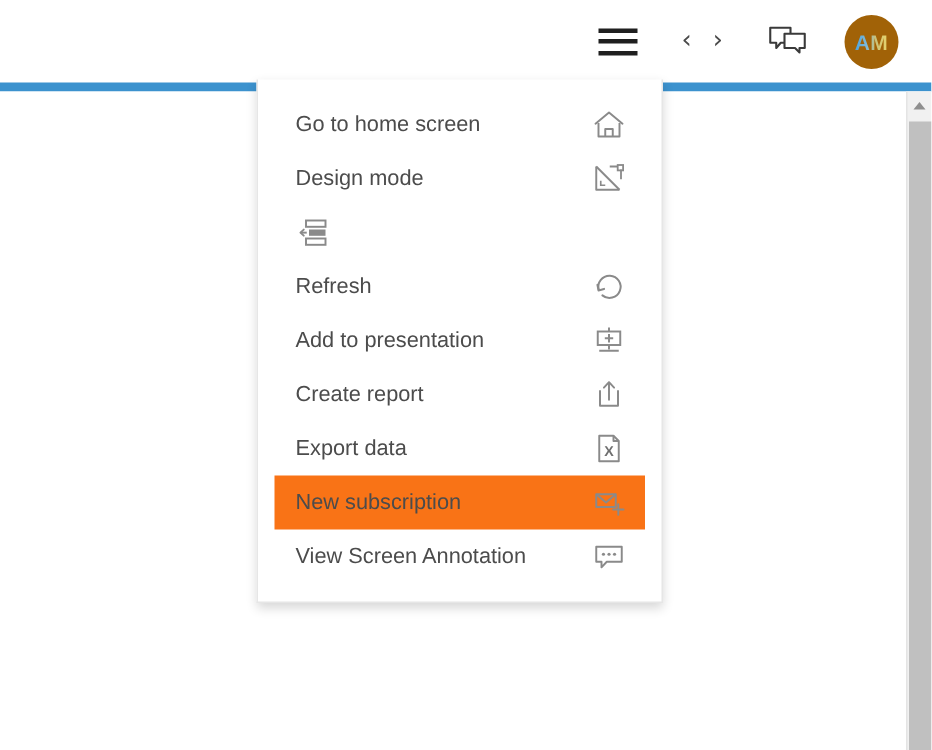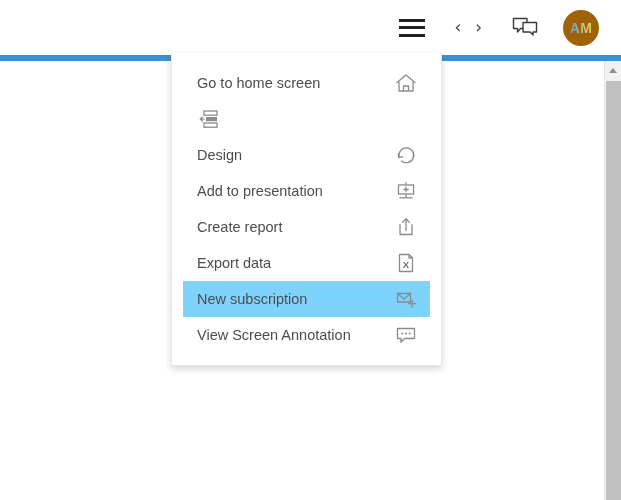--- a/index.html
+++ b/index.html
@@ -172,21 +172,21 @@
     height: 36px;
     margin: 0 11px;
     display: flex;
     align-items: center;
     justify-content: space-between;
     padding: 0 12px 0 14px;
     box-sizing: border-box;
     cursor: pointer;
   }
   .menu-item.active {
-    background: #7dd3fc;
+    background: #f97316;
   }
   .menu-item .mi-label {
     font-size: 14.5px;
     color: #4c4c4c;
     white-space: nowrap;
     font-weight: 400;
   }
   .menu-item .mi-icon {
     width: 24px;
     height: 24px;
@@ -247,36 +247,49 @@
     <span class="mi-label">Go to home screen</span>
     <span class="mi-icon">
       <svg width="22" height="22" viewBox="0 0 22 22">
         <path d="M2 10.5 L11 3 L20 10.5" fill="none" stroke="#8a8a8a" stroke-width="1.3" stroke-linejoin="round" stroke-linecap="round"></path>
         <path d="M4 10 V19 H18 V10" fill="none" stroke="#8a8a8a" stroke-width="1.3" stroke-linejoin="round"></path>
         <path d="M8.5 19 V14 H13.5 V19" fill="none" stroke="#8a8a8a" stroke-width="1.3" stroke-linejoin="round"></path>
       </svg>
     </span>
   </div>
 
+  <div class="menu-item">
+    <span class="mi-label">Design mode</span>
+    <span class="mi-icon">
+      <svg width="22" height="22" viewBox="0 0 22 22">
+        <path d="M2.5 3 V18.5 H18" fill="none" stroke="#8a8a8a" stroke-width="1.3" stroke-linejoin="round"></path>
+        <path d="M2.5 3 L18 18.5" fill="none" stroke="#8a8a8a" stroke-width="1.3"></path>
+        <path d="M5.5 12.5 V15.5 H8.5" fill="none" stroke="#8a8a8a" stroke-width="1.1"></path>
+        <path d="M11.5 3 H17" fill="none" stroke="#8a8a8a" stroke-width="1.2"></path>
+        <path d="M19 5 V11.5" fill="none" stroke="#8a8a8a" stroke-width="1.2"></path>
+        <rect x="16.8" y="2" width="3.6" height="3.6" fill="none" stroke="#8a8a8a" stroke-width="1.2"></rect>
+      </svg>
+    </span>
+  </div>
 
 
   <div class="menu-item">
     <span class="mi-icon">
       <svg width="22" height="22" viewBox="0 0 22 22">
         <rect x="6" y="3" width="13" height="4.2" fill="none" stroke="#8a8a8a" stroke-width="1.3"></rect>
         <rect x="8" y="9" width="11" height="4.2" fill="#8a8a8a"></rect>
         <rect x="6" y="15" width="13" height="4.2" fill="none" stroke="#8a8a8a" stroke-width="1.3"></rect>
         <path d="M6.5 11.1 H2.5" fill="none" stroke="#8a8a8a" stroke-width="1.3"></path>
         <path d="M4.5 9.1 L2.3 11.1 L4.5 13.1" fill="none" stroke="#8a8a8a" stroke-width="1.3" stroke-linejoin="round" stroke-linecap="round"></path>
       </svg>
     </span>
   </div>
 
   <div class="menu-item">
-    <span class="mi-label">Design</span>
+    <span class="mi-label">Refresh</span>
     <span class="mi-icon">
       <svg width="22" height="22" viewBox="0 0 22 22">
         <path d="M4.2 13.2 A7.4 7.4 0 1 1 6.6 16.9" fill="none" stroke="#8a8a8a" stroke-width="1.35" stroke-linecap="round"></path>
         <path d="M7.7 12.6 L4.0 13.6 L3.3 9.9" fill="none" stroke="#8a8a8a" stroke-width="1.35" stroke-linejoin="round" stroke-linecap="round"></path>
       </svg>
     </span>
   </div>
 
   <div class="menu-item">
     <span class="mi-label">Add to presentation</span>

